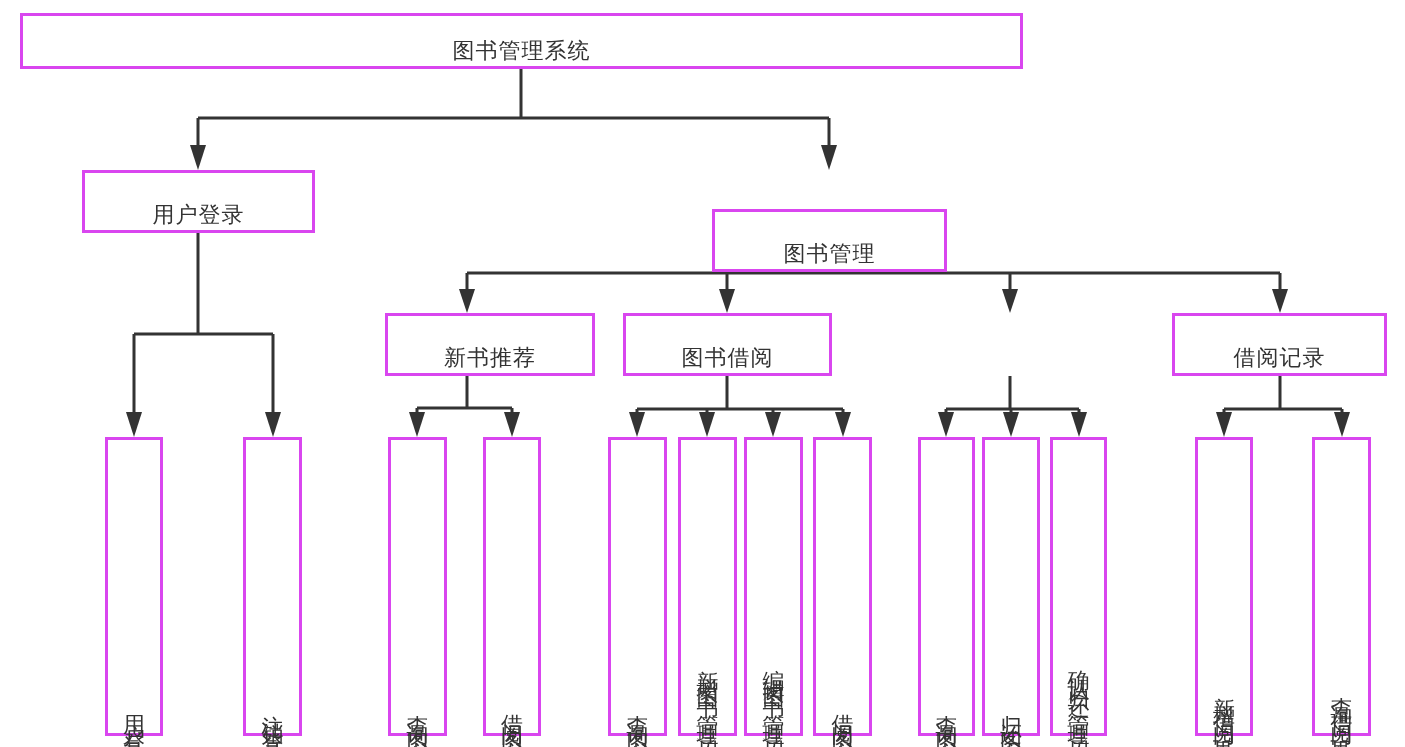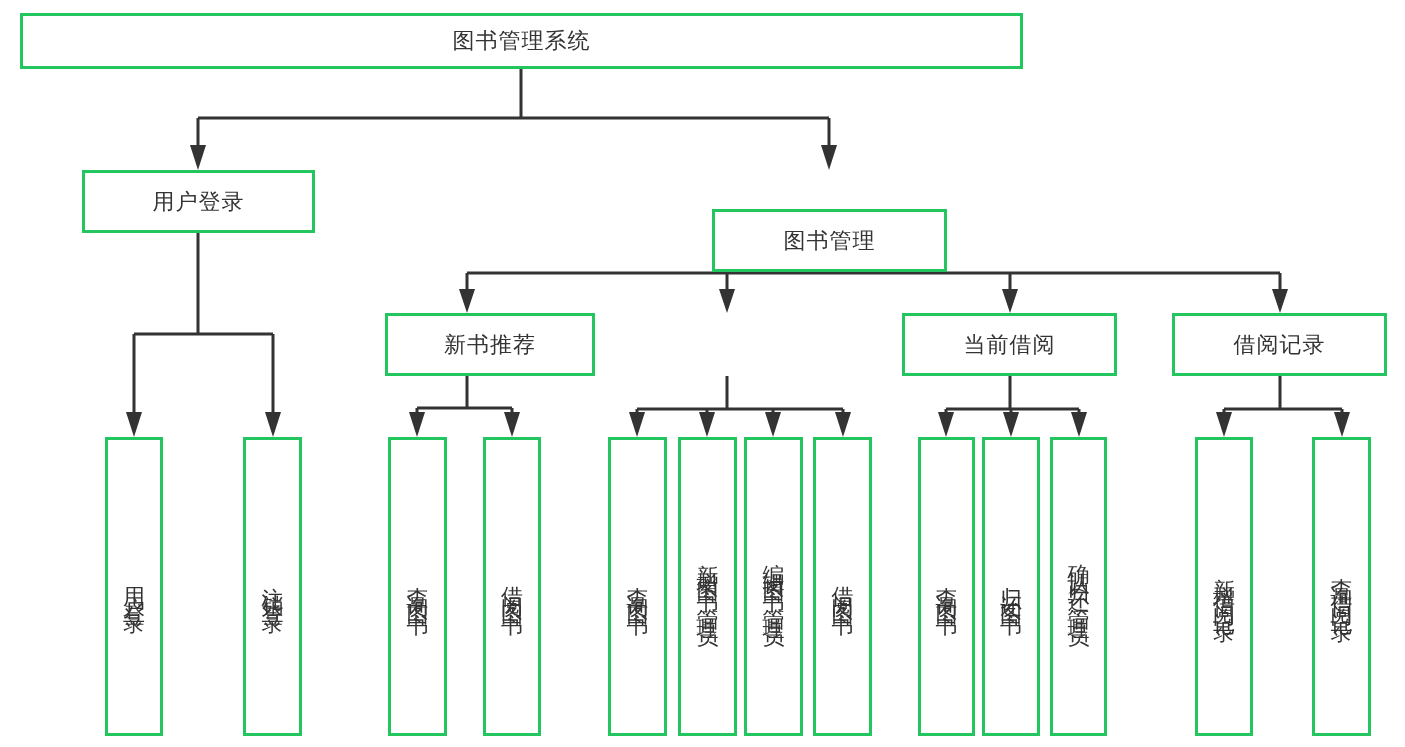--- a/index.html
+++ b/index.html
@@ -18,24 +18,24 @@
   }
   #connectors {
     position: absolute;
     left: 0;
     top: 0;
     pointer-events: none;
   }
   .node {
     position: absolute;
     box-sizing: border-box;
-    border: 3px solid #22c55e;
+    border: 3px solid #d946ef;
     background: #ffffff;
     display: flex;
-    align-items: center;
+    align-items: flex-end;
     justify-content: center;
     color: #333333;
   }
   .hnode {
     font-size: 22px;
     letter-spacing: 1px;
     white-space: nowrap;
   }
   .vnode .vtext {
     writing-mode: vertical-rl;
@@ -119,22 +119,22 @@
   <div class="node hnode n-login">
     <span>用户登录</span>
   </div>
   <div class="node hnode n-mgmt">
     <span>图书管理</span>
   </div>
 
   <div class="node hnode n-new">
     <span>新书推荐</span>
   </div>
-  <div class="node hnode n-cur">
-    <span>当前借阅</span>
+  <div class="node hnode n-bor">
+    <span>图书借阅</span>
   </div>
   <div class="node hnode n-rec">
     <span>借阅记录</span>
   </div>
 
   <div class="node vnode leaf lf-a1">
     <span class="vtext">用户登录</span>
   </div>
   <div class="node vnode leaf lf-a2">
     <span class="vtext">注销登录</span>

